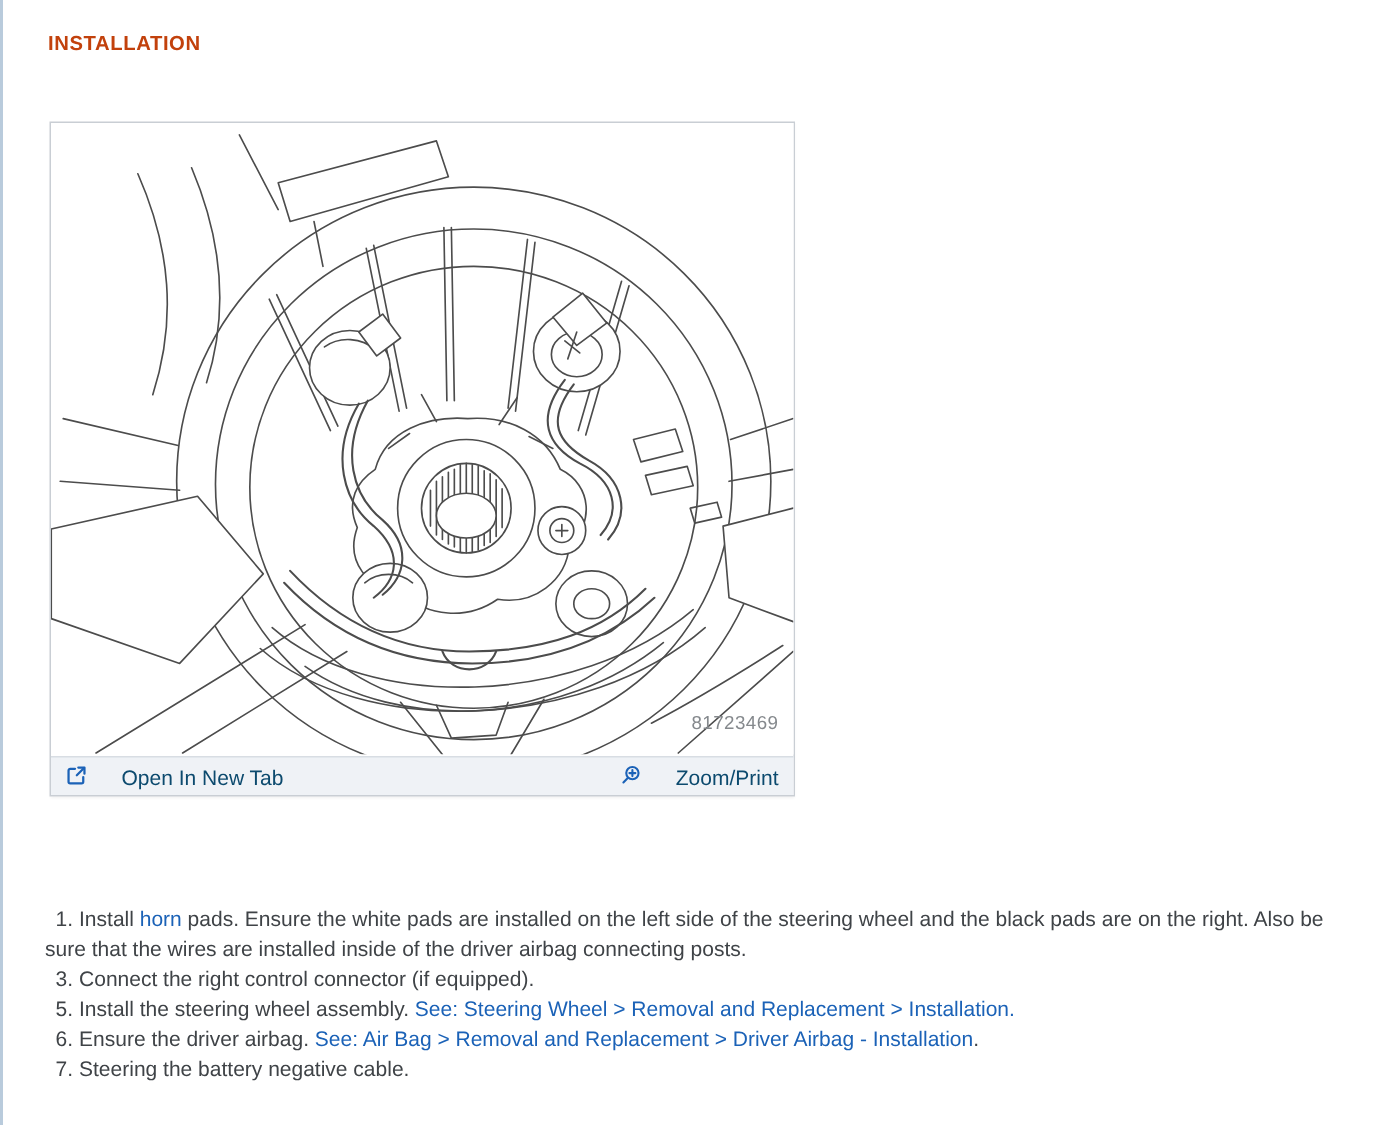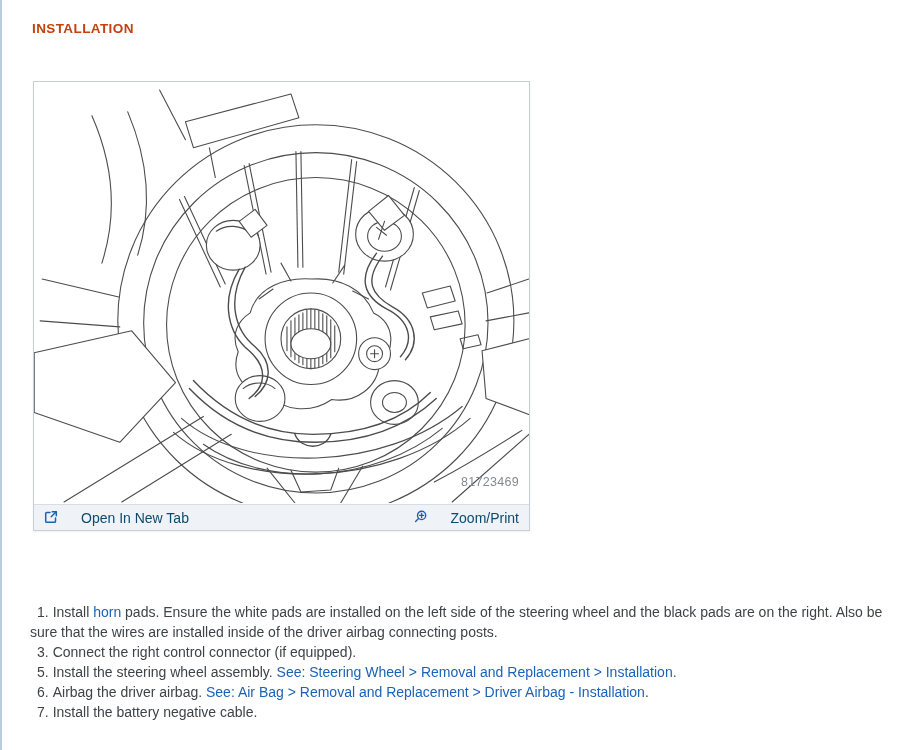--- a/index.html
+++ b/index.html
@@ -159,17 +159,17 @@
         </svg>
         <span>Zoom/Print</span>
       </a>
     </div>
   </div>
 
   <div class="steps">
     <div class="step"><span class="num">1.</span><span>Install </span><a class="inline-link">horn</a><span> pads. Ensure the white pads are installed on the left side of the steering wheel and the black pads are on the right. Also be sure that the wires are installed inside of the driver airbag connecting posts.</span></div>
     <div class="step"><span class="num">3.</span><span>Connect the right control connector (if equipped).</span></div>
     <div class="step"><span class="num">5.</span><span>Install the steering wheel assembly. </span><a class="inline-link">See: Steering Wheel &gt; Removal and Replacement &gt; Installation.</a><span></span></div>
-    <div class="step"><span class="num">6.</span><span>Airbag the driver airbag. </span><a class="inline-link">See: Air Bag &gt; Removal and Replacement &gt; Driver Airbag - Installation</a><span>.</span></div>
-    <div class="step"><span class="num">7.</span><span>Install the battery negative cable.</span></div>
+    <div class="step"><span class="num">6.</span><span>Ensure the driver airbag. </span><a class="inline-link">See: Air Bag &gt; Removal and Replacement &gt; Driver Airbag - Installation</a><span>.</span></div>
+    <div class="step"><span class="num">7.</span><span>Steering the battery negative cable.</span></div>
   </div>
 
 </div>
 
 </body></html>

